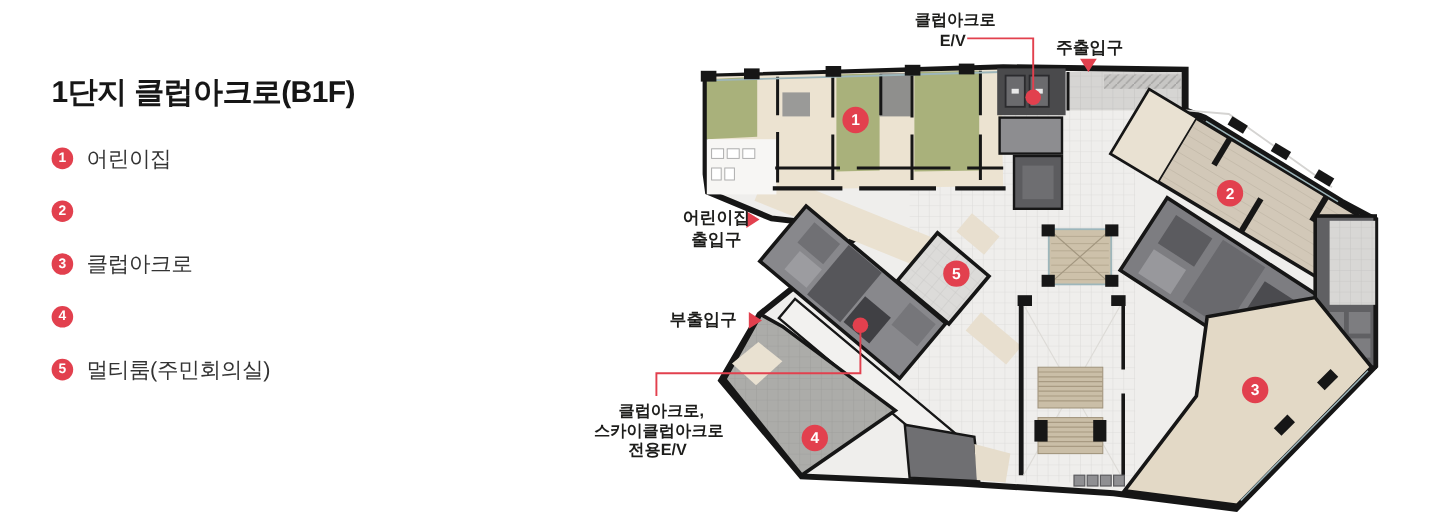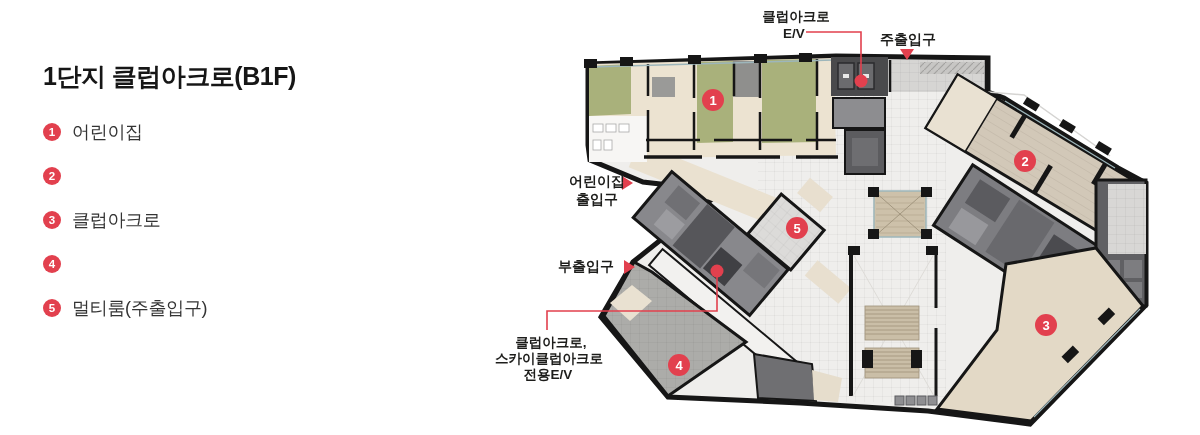--- a/index.html
+++ b/index.html
@@ -36,21 +36,21 @@
       </div>
       <div class="legend-row">
         <span class="legend-badge">3</span>
         <span class="legend-label">클럽아크로</span>
       </div>
       <div class="legend-row">
         <span class="legend-badge">4</span>
       </div>
       <div class="legend-row">
         <span class="legend-badge">5</span>
-        <span class="legend-label">멀티룸(주출입구)</span>
+        <span class="legend-label">멀티룸(주민회의실)</span>
       </div>
     </div>
   </div>
 
   <svg width="1200" height="435" viewBox="0 0 1200 435">
     <defs>
       <pattern id="g8" width="9" height="9" patternUnits="userSpaceOnUse">
         <path d="M9 0H0V9" fill="none" stroke="rgba(0,0,0,0.07)" stroke-width="1"></path>
       </pattern>
       <pattern id="hat" width="7" height="7" patternUnits="userSpaceOnUse">

